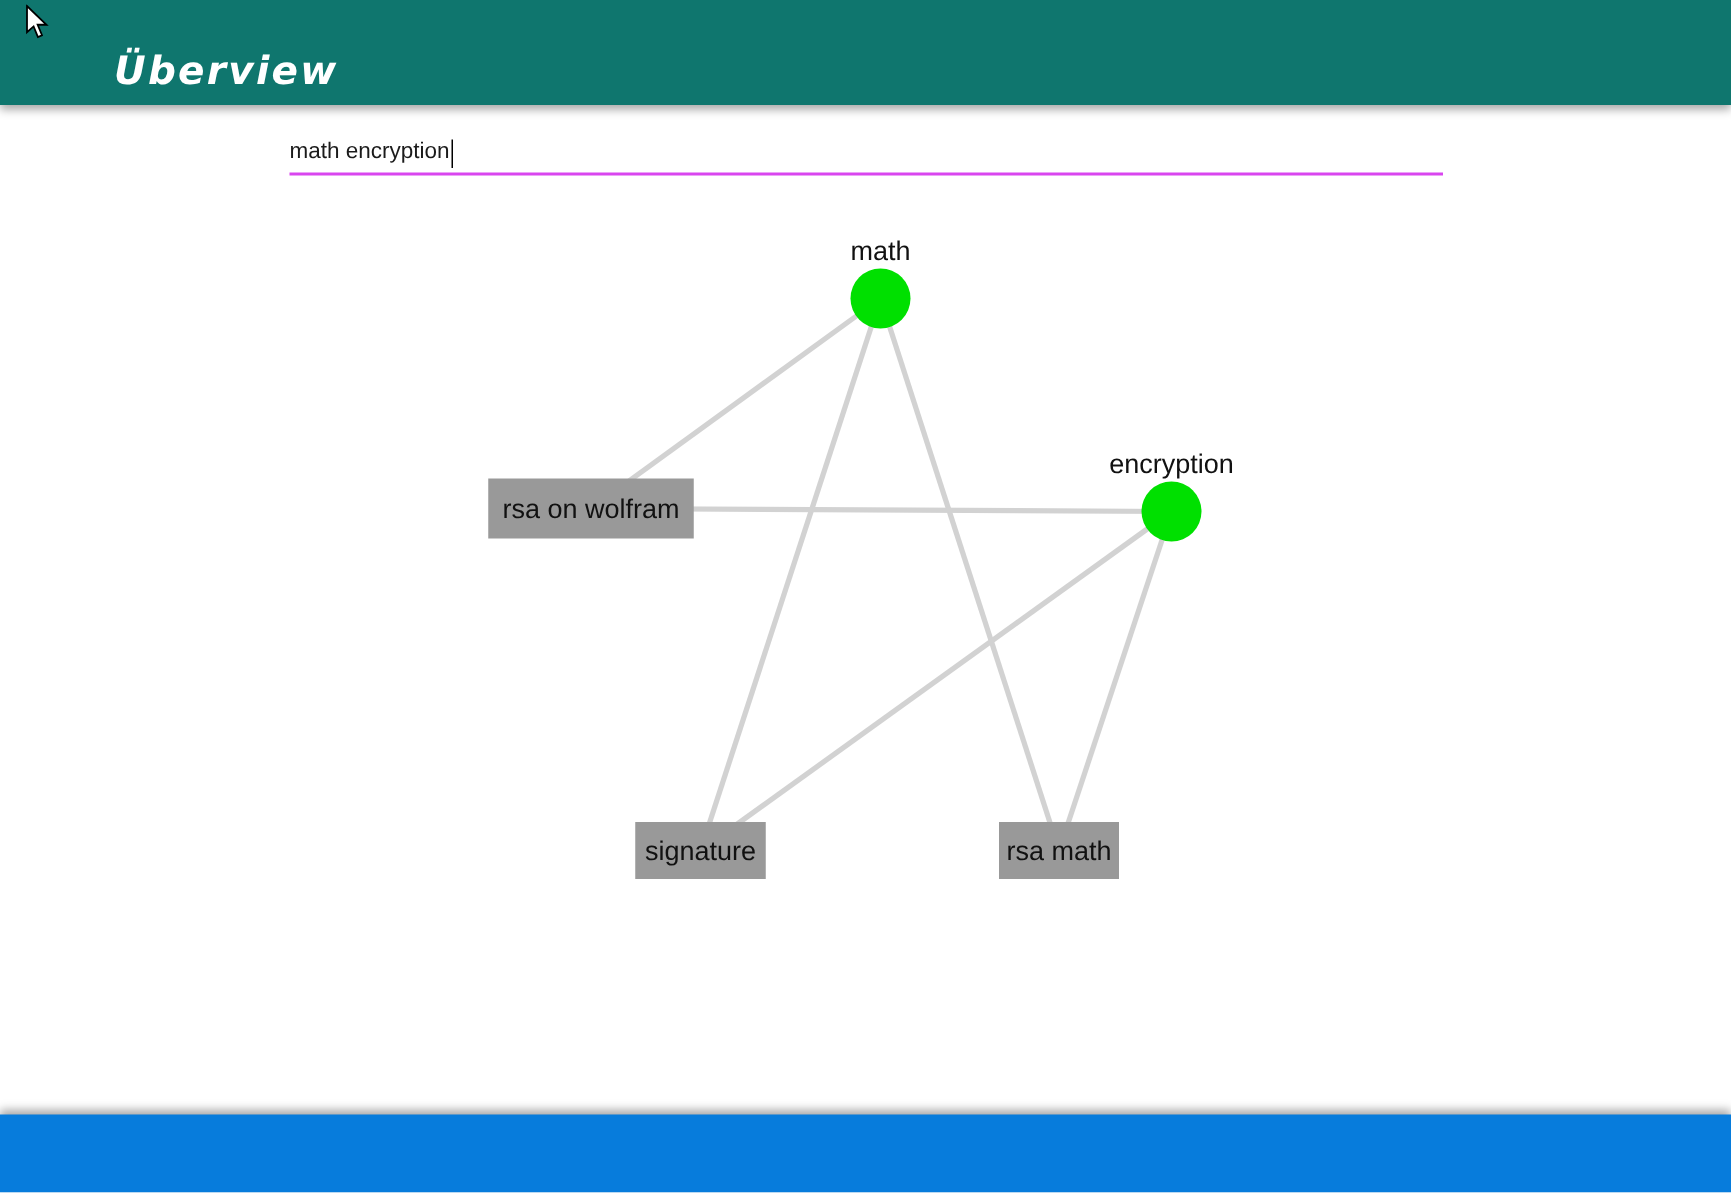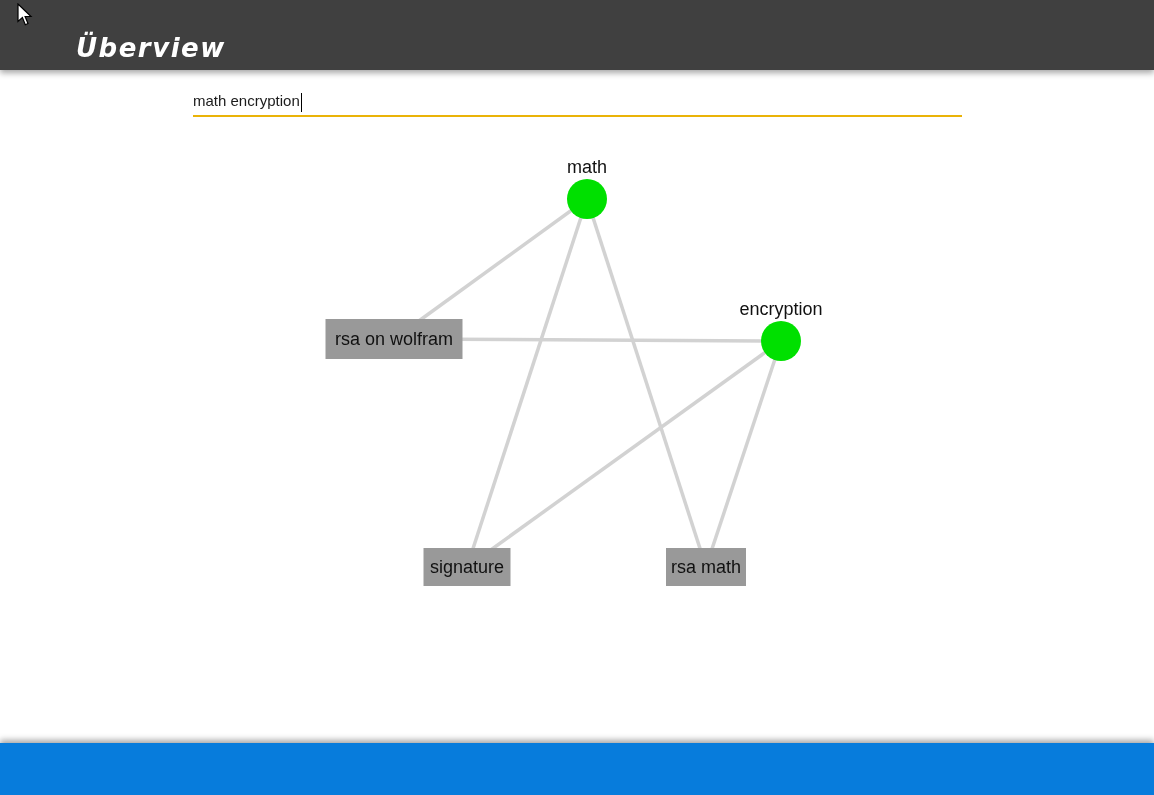--- a/index.html
+++ b/index.html
@@ -6,42 +6,42 @@
   html, body {
     width: 1154px; height: 795px;
     overflow: hidden;
     background: #ffffff;
     font-family: "Liberation Sans", sans-serif;
     position: relative;
   }
   .header {
     position: absolute; top: 0; left: 0;
     width: 1154px; height: 70px;
-    background: #404040;
+    background: #0f766e;
     box-shadow: 0 3px 6px rgba(0,0,0,0.35);
     z-index: 5;
   }
   .logo {
     position: absolute; left: 76px; top: 33px;
     color: #ffffff;
     font-family: "DejaVu Sans", sans-serif;
     font-size: 26px;
     font-weight: bold;
     font-style: italic;
     letter-spacing: 1.5px;
   }
   .mouse-cursor {
     position: absolute; left: 17px; top: 3px;
     z-index: 10;
     pointer-events: none;
   }
   .search-wrap {
     position: absolute; left: 193px; top: 85px;
     width: 769px; height: 32px;
-    border-bottom: 2px solid #eab308;
+    border-bottom: 2px solid #d946ef;
     z-index: 4;
     background: transparent;
     text-decoration: underline;
   }
   .search-text {
     position: absolute; left: 0; top: 5px;
     font-size: 15px;
     color: #1b1b1b;
     line-height: 20px;
     white-space: pre;

